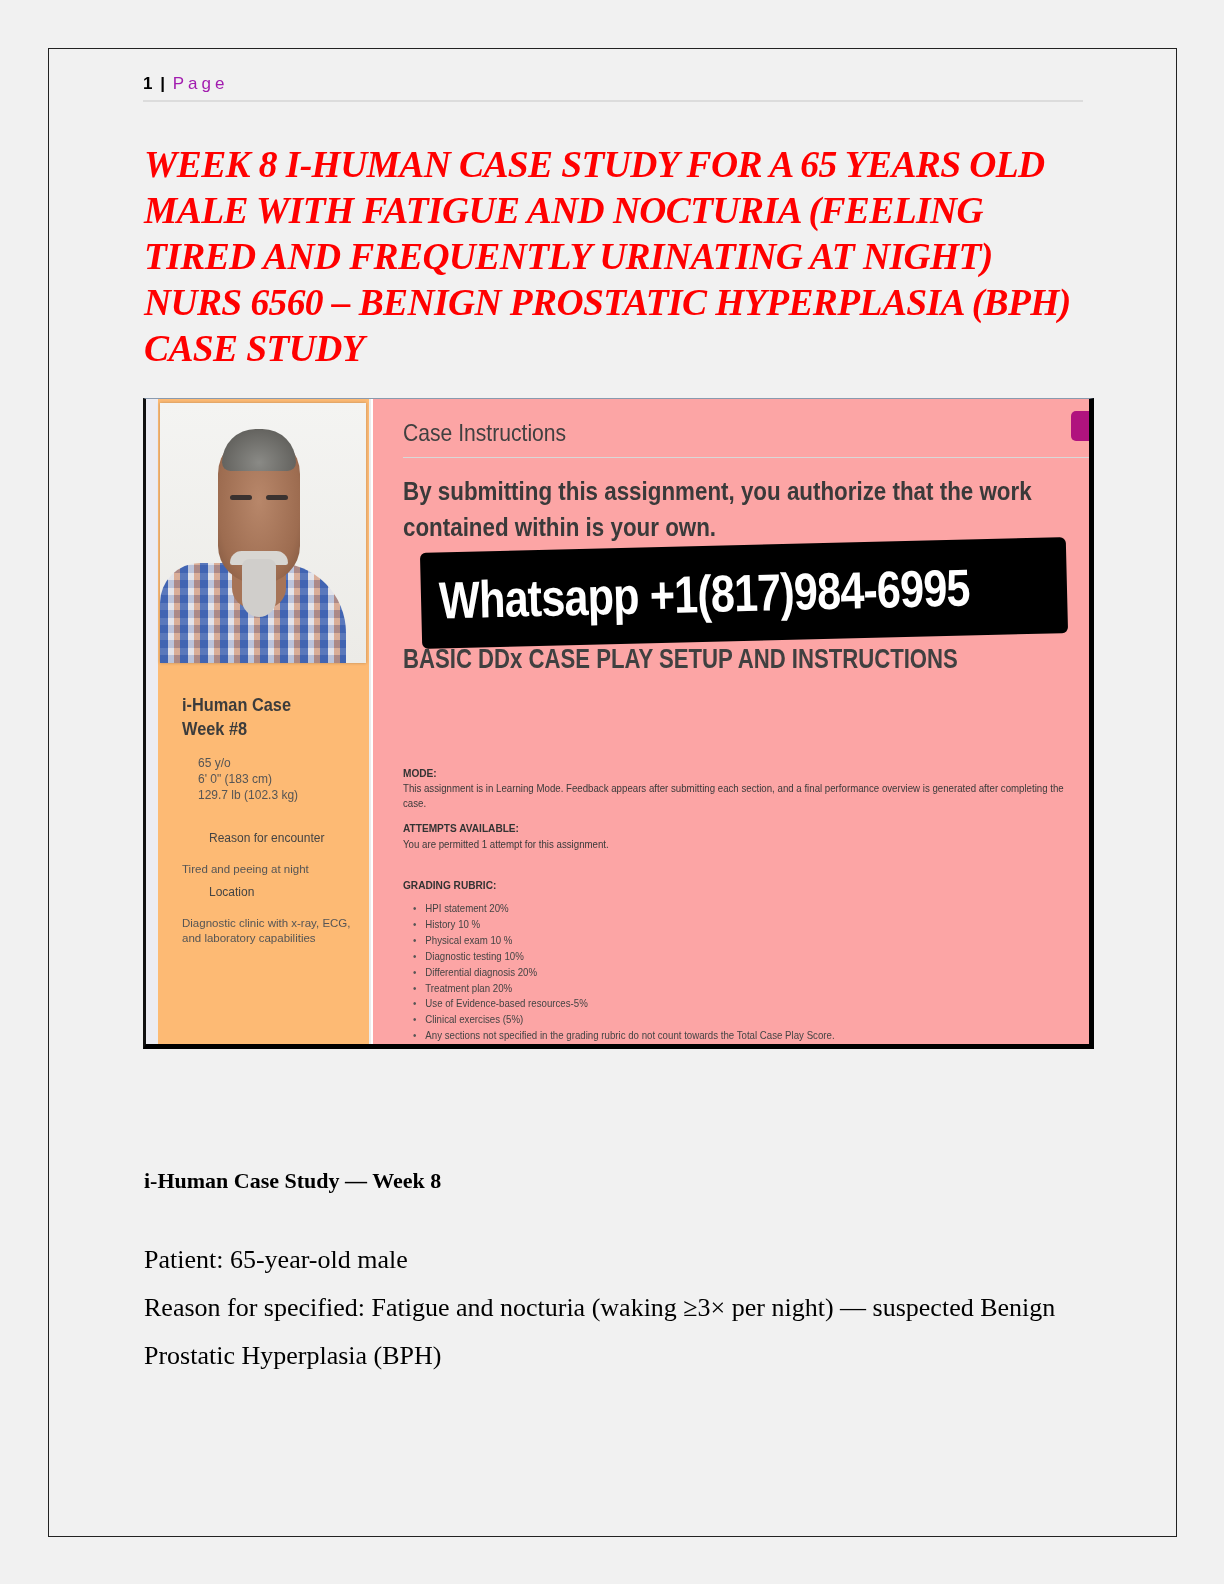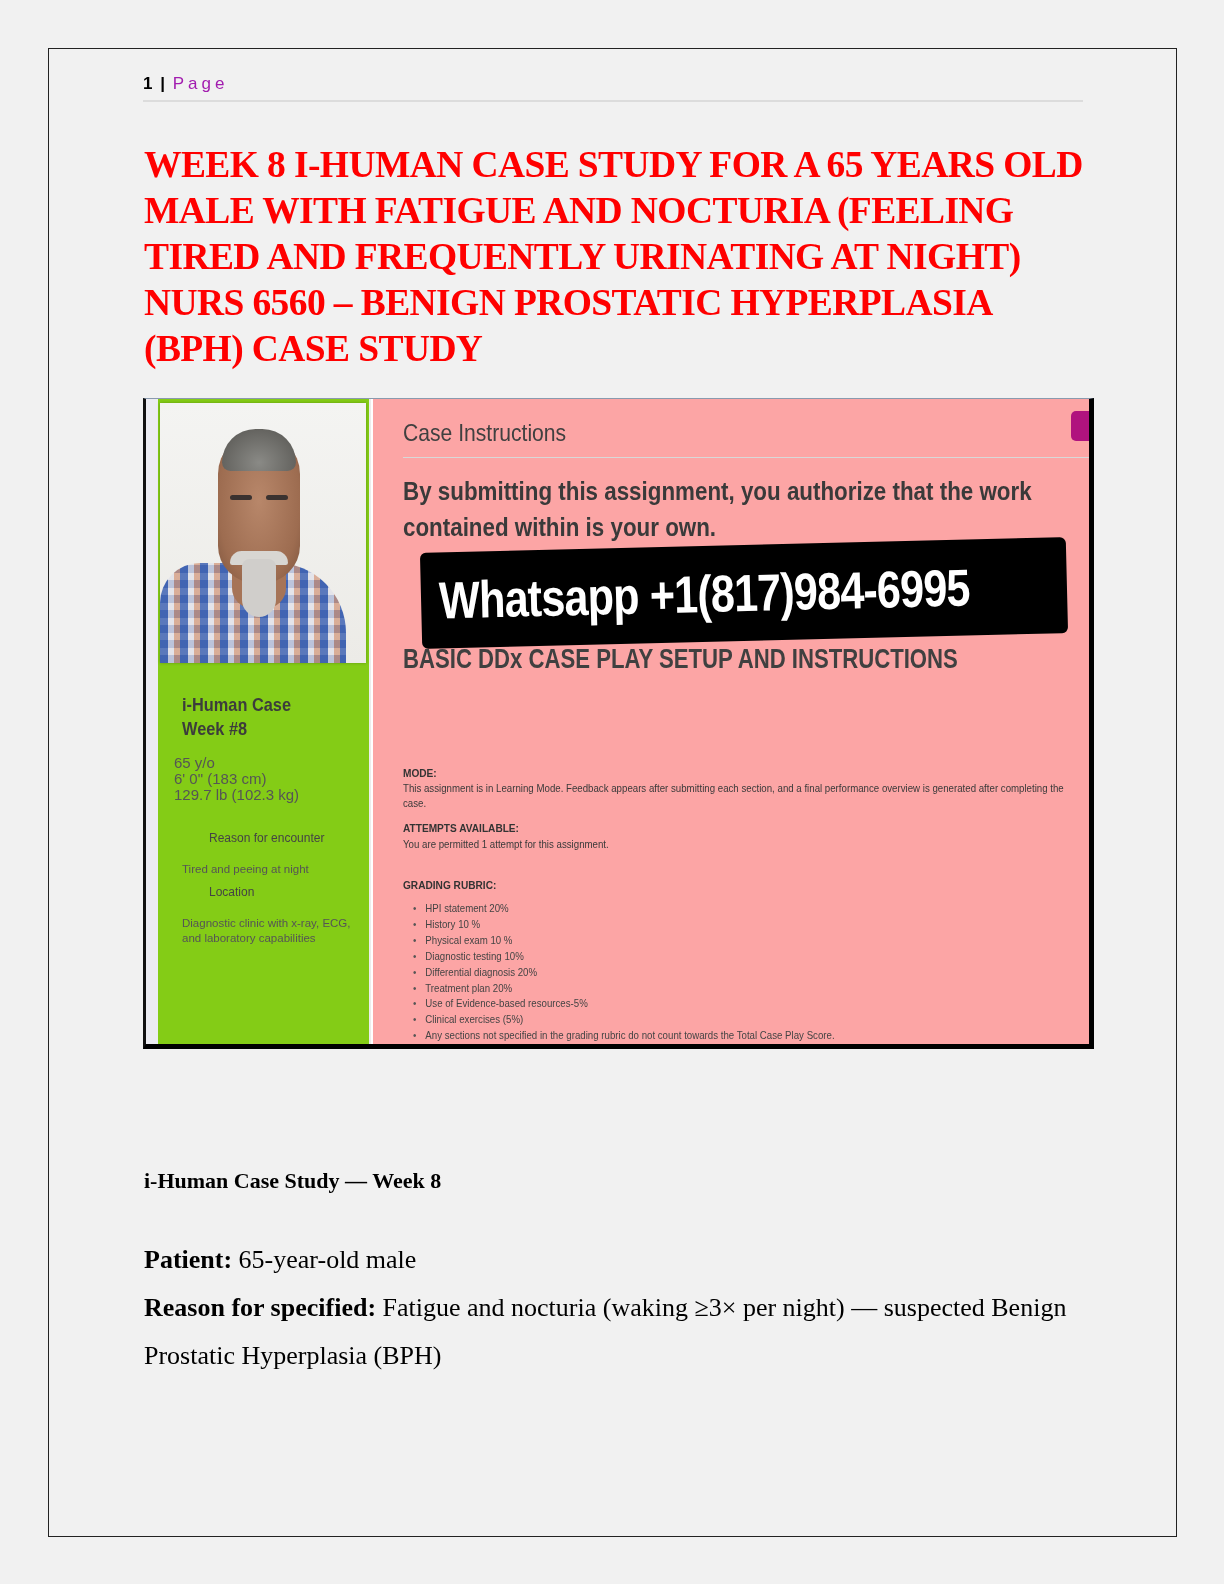--- a/index.html
+++ b/index.html
@@ -18,35 +18,36 @@
   }
   .page-header .num { font-weight: bold; }
   .page-header .sep { font-weight: bold; margin: 0 3px; }
   .page-header .word { color: #a21caf; letter-spacing: 4px; }
 
   .doc-title {
     position: absolute; left: 144px; top: 142px; width: 950px;
     font-family: "Liberation Serif", serif; font-weight: bold;
     font-size: 37.5px; line-height: 46px; color: #ff0000;
     letter-spacing: -0.6px;
+    font-style: italic;
   }
 
   
   .shot {
     position: absolute; left: 143px; top: 398px; width: 951px; height: 651px;
     background: #fff; border-left: 3px solid #111; border-right: 5px solid #000;
     border-bottom: 5px solid #000; border-top: 1px solid #8a9aae;
     overflow: hidden;
     font-family: "Liberation Sans", sans-serif;
   }
   .shot .leftbar {
     position: absolute; left: 0; top: 0; width: 12px; bottom: 0; background: #ececf2;
   }
   .shot .sidebar {
-    position: absolute; left: 12px; top: 0; width: 213px; bottom: 0; background: #84cc16;
+    position: absolute; left: 12px; top: 0; width: 213px; bottom: 0; background: #fdba74;
     border-right: 2px solid #ececec;
   }
   .photo {
     position: absolute; left: 2px; top: 4px; width: 206px; height: 260px;
     background: linear-gradient(180deg, #f4f4f2 0%, #ecebe7 100%);
     box-shadow: 0 0 3px rgba(0,0,0,0.25);
     overflow: hidden;
   }
   .photo .shirt {
     position: absolute; left: 0; right: 20px; bottom: 0; height: 100px;
@@ -76,21 +77,21 @@
   }
   .photo .beard {
     position: absolute; left: 82px; top: 156px; width: 34px; height: 58px;
     background: #d0cecb; border-radius: 8px 8px 18px 18px;
   }
 
   .case-name {
     position: absolute; left: 24px; top: 294px; width: 180px;
     font-size: 19px; line-height: 24px; color: #3c3c3c; font-weight: bold; transform: scaleX(0.86); transform-origin: left;
   }
-  .vitals { position: absolute; left: 16px; top: 356px; font-size: 15px; line-height: 16px; color: #555; }
+  .vitals { position: absolute; left: 40px; top: 356px; font-size: 12px; line-height: 16px; color: #555; }
   .side-label { position: absolute; left: 19px; font-size: 12px; color: #444; margin-left: 32px; }
   .side-value { position: absolute; left: 24px; font-size: 11.5px; line-height: 15px; color: #555; width: 180px; margin-top: 12px; }
 
   .main { position: absolute; left: 227px; top: 0; right: 0; bottom: 0; background: #fca5a5; }
   .inst-title {
     position: absolute; left: 30px; top: 20px; font-size: 24px; color: #404040;
     transform: scaleX(0.88); transform-origin: left;
   }
   .inst-rule { position: absolute; left: 30px; right: 0; top: 58px; border-top: 1px solid #d8d8d8; }
   .badge {
@@ -115,21 +116,21 @@
   }
   .sec-h { position: absolute; left: 30px; font-size: 11.5px; color: #333; font-weight: bold; transform: scaleX(0.88); transform-origin: left; }
   .sec-p { position: absolute; left: 30px; font-size: 11px; line-height: 15px; color: #3a3a3a; width: 780px; transform: scaleX(0.88); transform-origin: left; }
   .rubric { position: absolute; left: 40px; top: 502px; list-style: none; }
   .rubric li { font-size: 11px; line-height: 15.9px; color: #444; white-space: nowrap; transform: scaleX(0.88); transform-origin: left; }
   .rubric li::before { content: "•"; display: inline-block; width: 14px; color: #555; }
 
   
   .body-h { position: absolute; left: 144px; top: 1168px; font-size: 22px; font-weight: bold; color: #000; }
   .body-p { position: absolute; left: 144px; font-size: 26px; line-height: 48px; color: #000; width: 930px; }
-  .body-p b { font-weight: bold; margin-top: 28px; }
+  .body-p b { font-weight: normal; margin-top: 28px; }
 </style>
 </head>
 <body>
 
 <div class="page-frame"></div>
 
 <div class="page-header">
   <span class="num">1</span>
   <span class="sep">|</span>
   <span class="word">Page</span>

